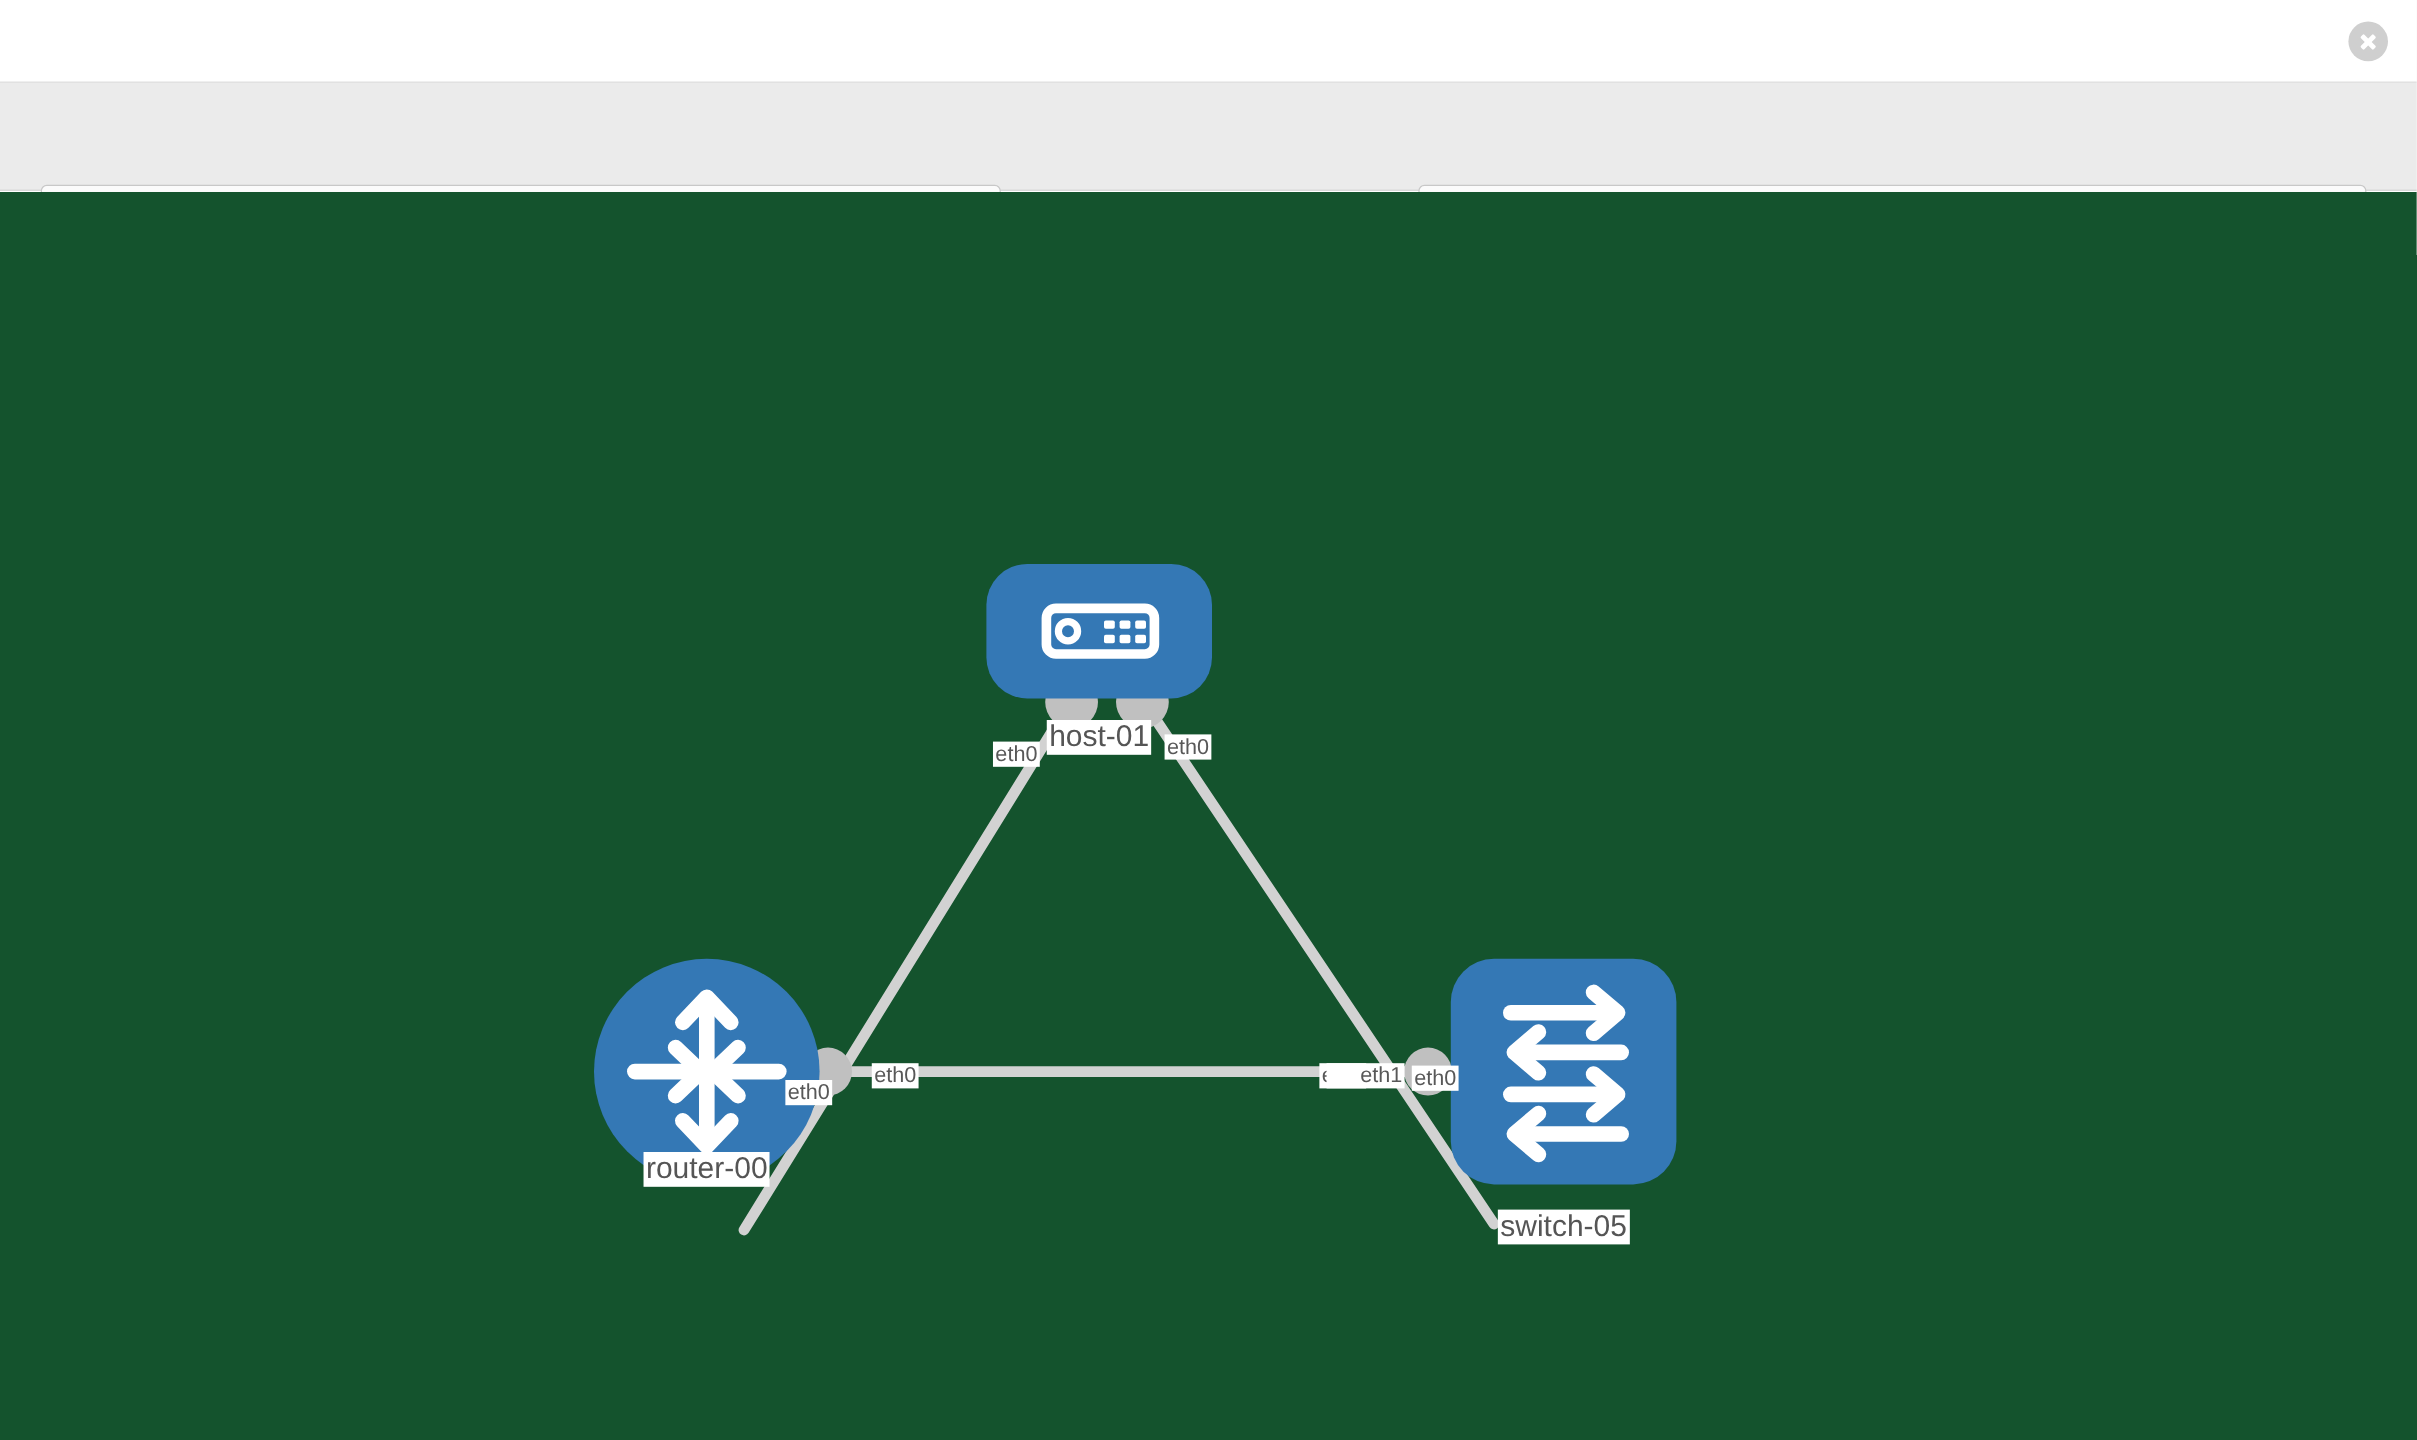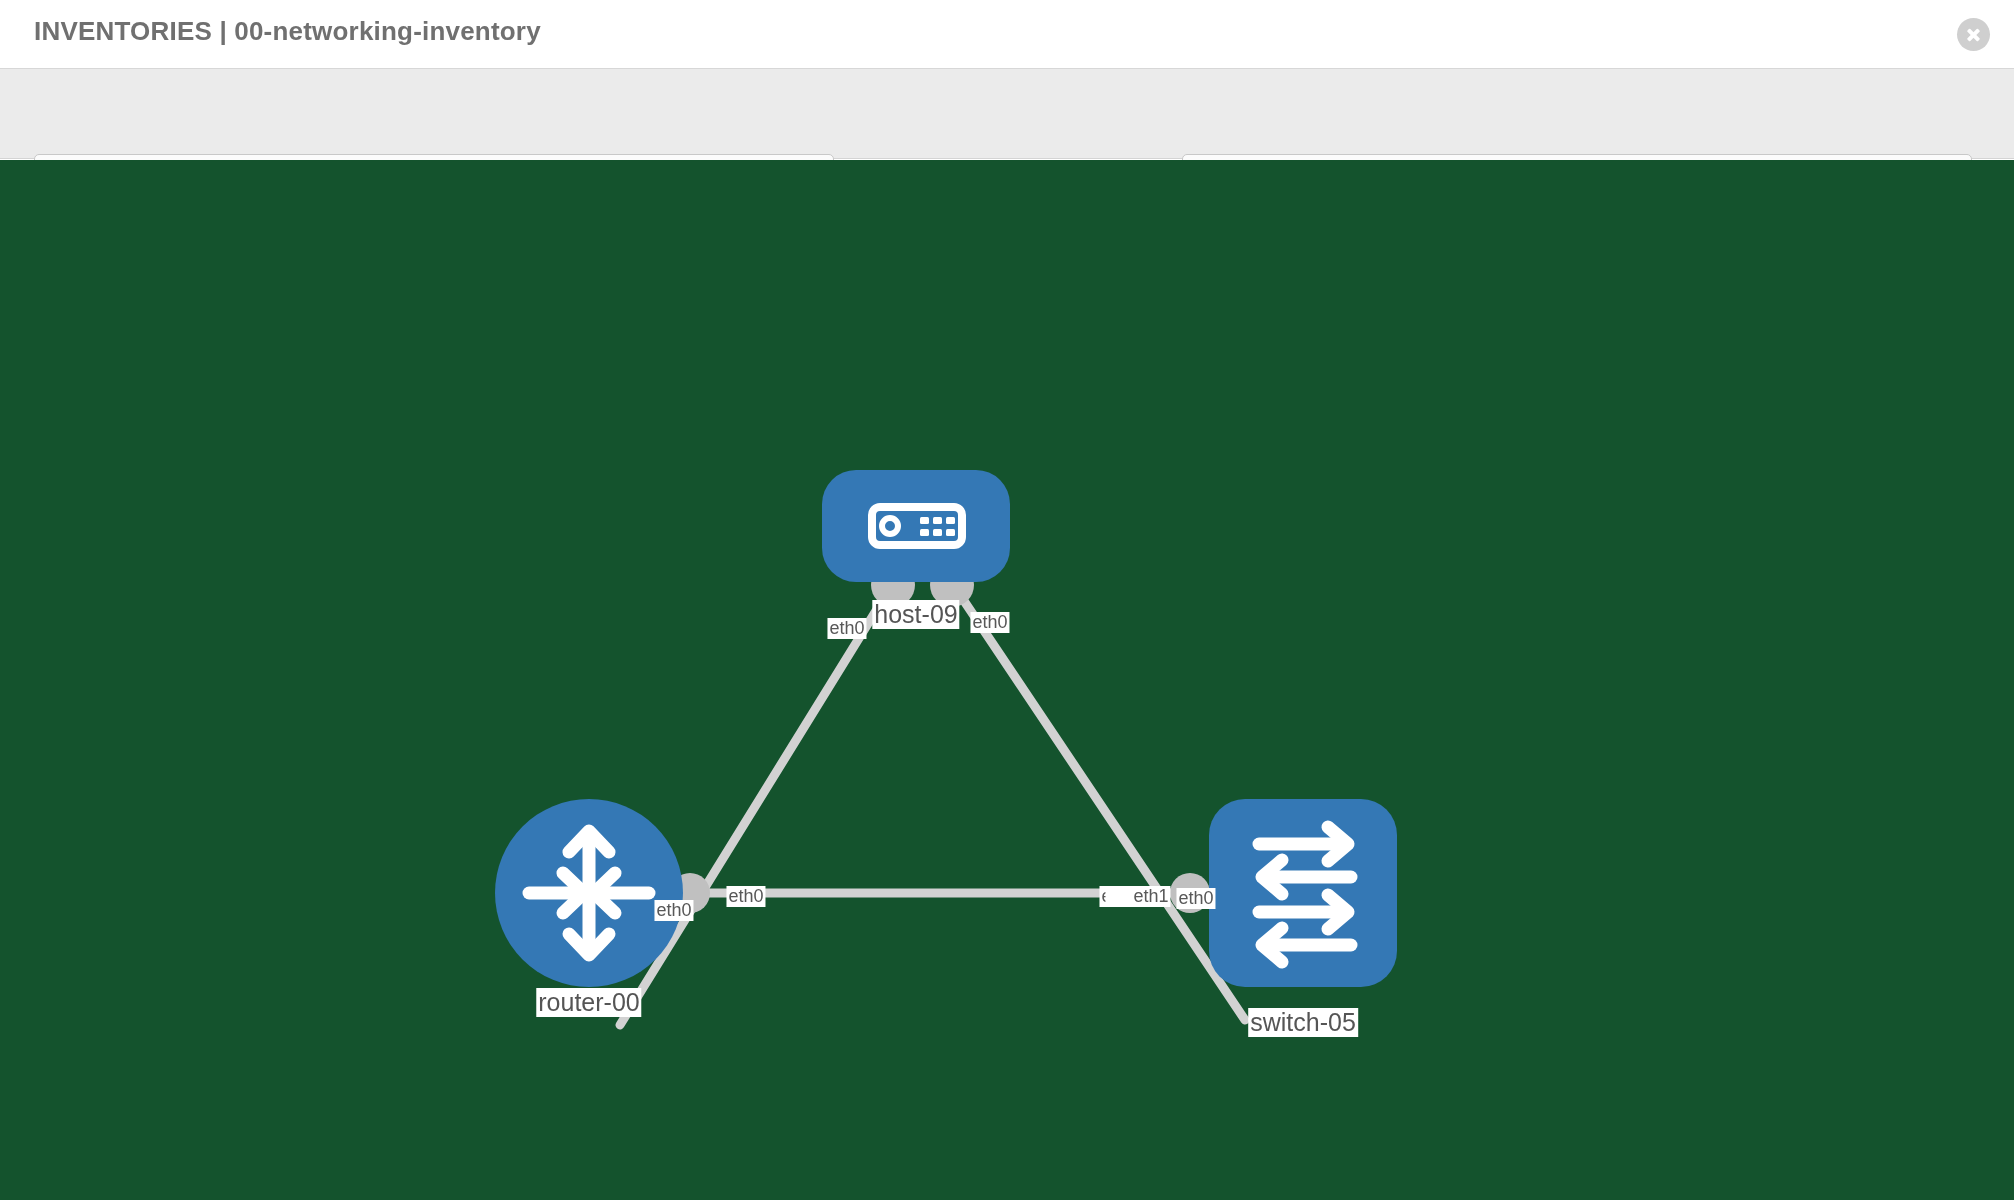--- a/index.html
+++ b/index.html
@@ -119,21 +119,20 @@
     white-space: nowrap;
     transform: translateX(-50%);
   }
 </style>
 </head>
 <body>
 
 <div id="app">
 
   <div class="header">
-    <div class="page-title">INVENTORIES | 00-networking-inventory</div>
     <div class="close-btn">
       <span class="x-glyph"></span>
     </div>
   </div>
 
   <div class="toolbar">
 
     <div class="actions-select">
       <span class="sel-label">ACTIONS</span>
       <span class="caret"></span>
@@ -232,18 +231,18 @@
     </svg>
 
     <span class="iface-label" style="left:847px; top:458px;">eth0</span>
     <span class="iface-label" style="left:990px; top:452px;">eth0</span>
     <span class="iface-label" style="left:674px; top:740px;">eth0</span>
     <span class="iface-label" style="left:1196px; top:728px;">eth0</span>
     <span class="iface-label" style="left:746px; top:726px;">eth0</span>
     <span class="iface-label" style="left:1119px; top:726px;">eth0</span>
     <span class="iface-label" style="left:1138px; top:726px;padding-left:28px;">eth1</span>
 
-    <span class="node-label" style="left:916px;  top:440px;">host-09</span>
-    <span class="node-label" style="left:589px;  top:828px;">router-00</span>
+    <span class="node-label" style="left:916px;  top:440px;">host-01</span>
+    <span class="node-label" style="left:589px;  top:800px;">router-00</span>
     <span class="node-label" style="left:1303px; top:848px;">switch-05</span>
 
   </div>
 </div>
 
 </body></html>

